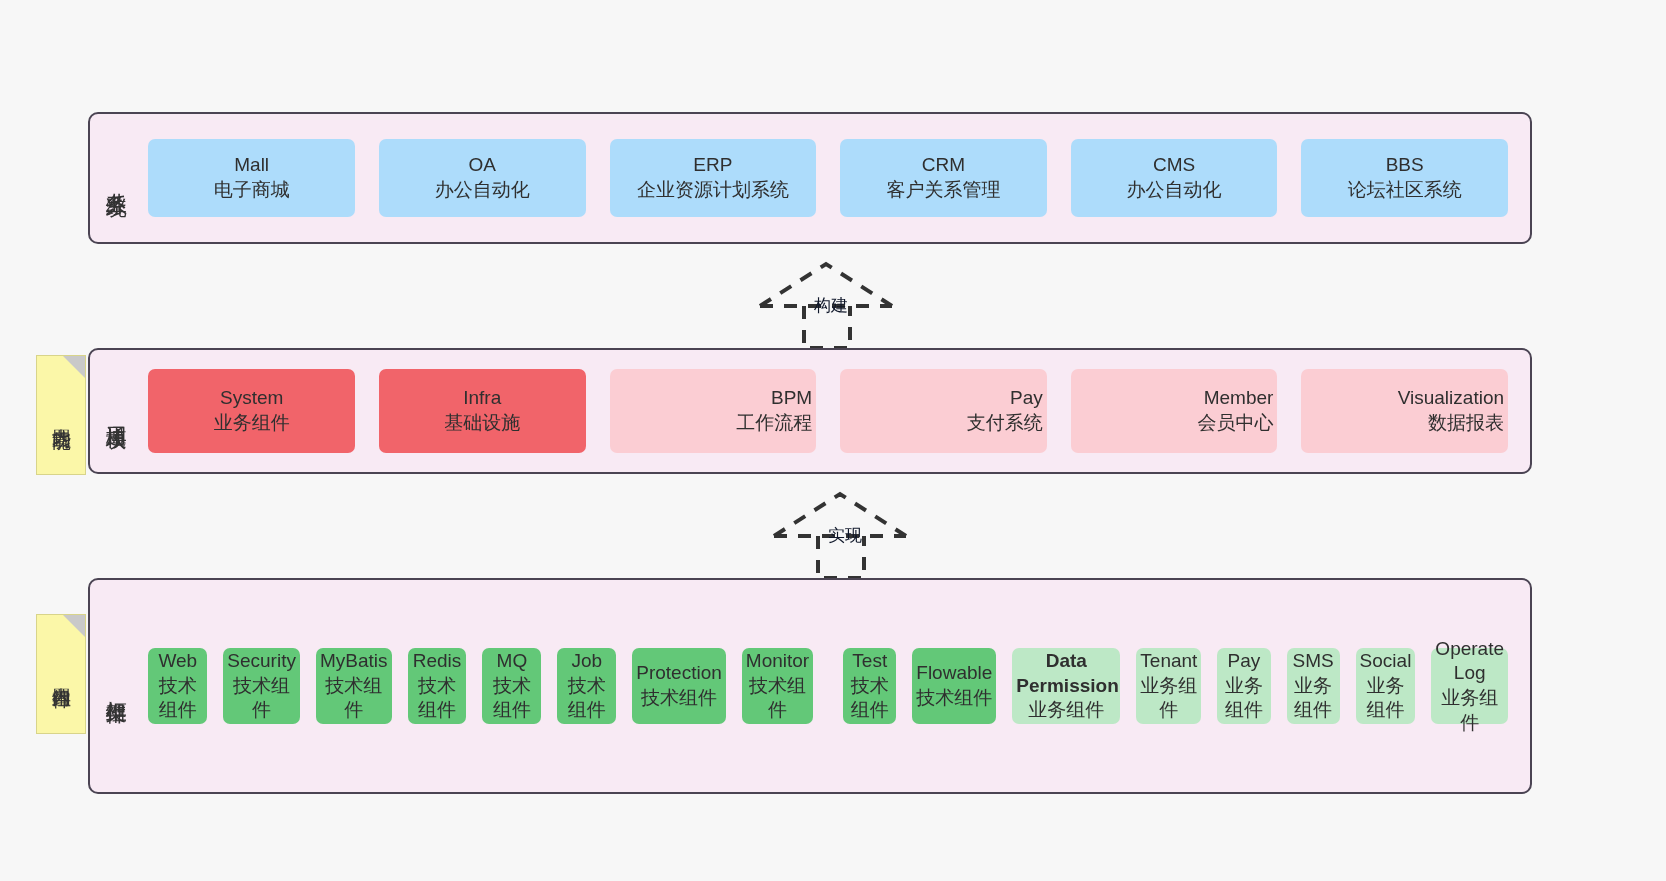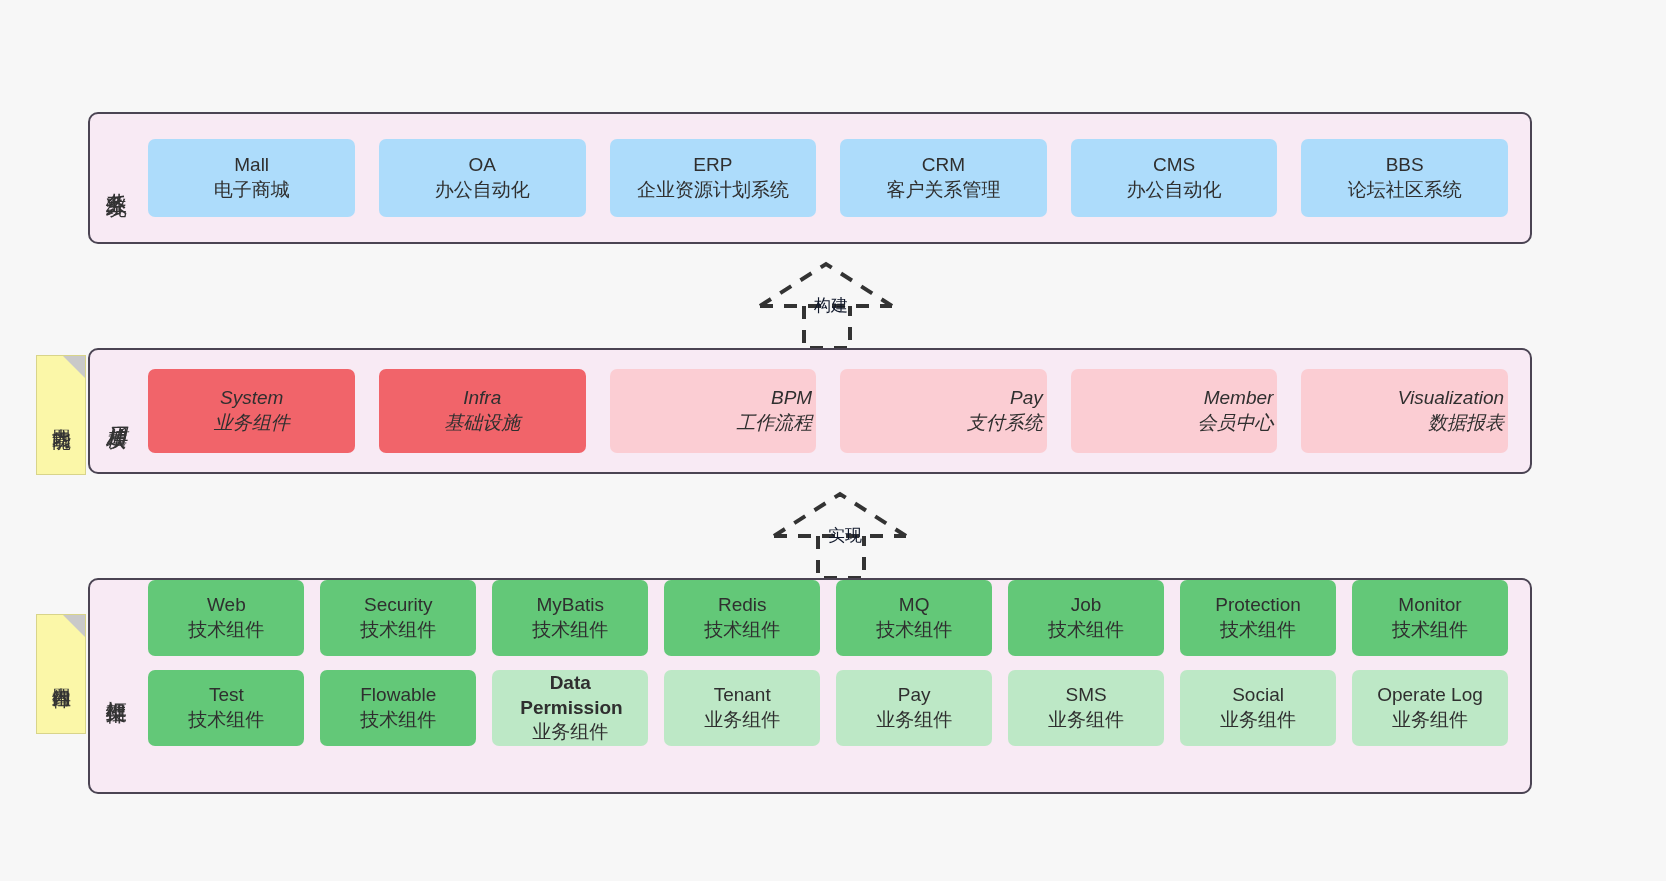--- a/index.html
+++ b/index.html
@@ -51,22 +51,22 @@
   .cards {
     flex: 1 1 auto;
     display: flex;
     gap: 8px;
     padding: 0 14px 0 6px;
     box-sizing: border-box;
     height: 100%;
     align-items: center;
   }
   .cards.two-rows {
-    flex-direction: column;
-    justify-content: flex-start;
+    flex-direction: row;
+    justify-content: space-between;
     gap: 14px;
   }
   .card-row {
     display: flex;
     width: 100%;
     align-items: stretch;
   }
 
   .card {
     flex: 1 1 0;
@@ -185,21 +185,21 @@
       <polyline points="46,48 46,90 92,90 92,48" fill="none" stroke="#333333" stroke-width="4" stroke-dasharray="13,11" stroke-linecap="butt"></polyline>
     </svg>
     <span class="arrow-label" style="left:56px; top:36px;">构建</span>
   </div>
 
   <div class="note" style="left:36px; top:355px; width:50px; height:120px;">
     <span class="note-text">内置功能</span>
     <span class="note-fold"></span>
   </div>
 
-  <div class="layer" id="layer-modules" style="left:88px; top:348px; width:1444px; height:126px;font-style:italic;">
+  <div class="layer" id="layer-modules" style="left:88px; top:348px; width:1444px; height:126px;">
     <div class="layer-title">通用模块</div>
     <div class="cards">
       <div class="card card-red">
         <span class="t1">System</span>
         <span class="t2">业务组件</span>
       </div>
       <div class="card card-red">
         <span class="t1">Infra</span>
         <span class="t2">基础设施</span>
       </div>

